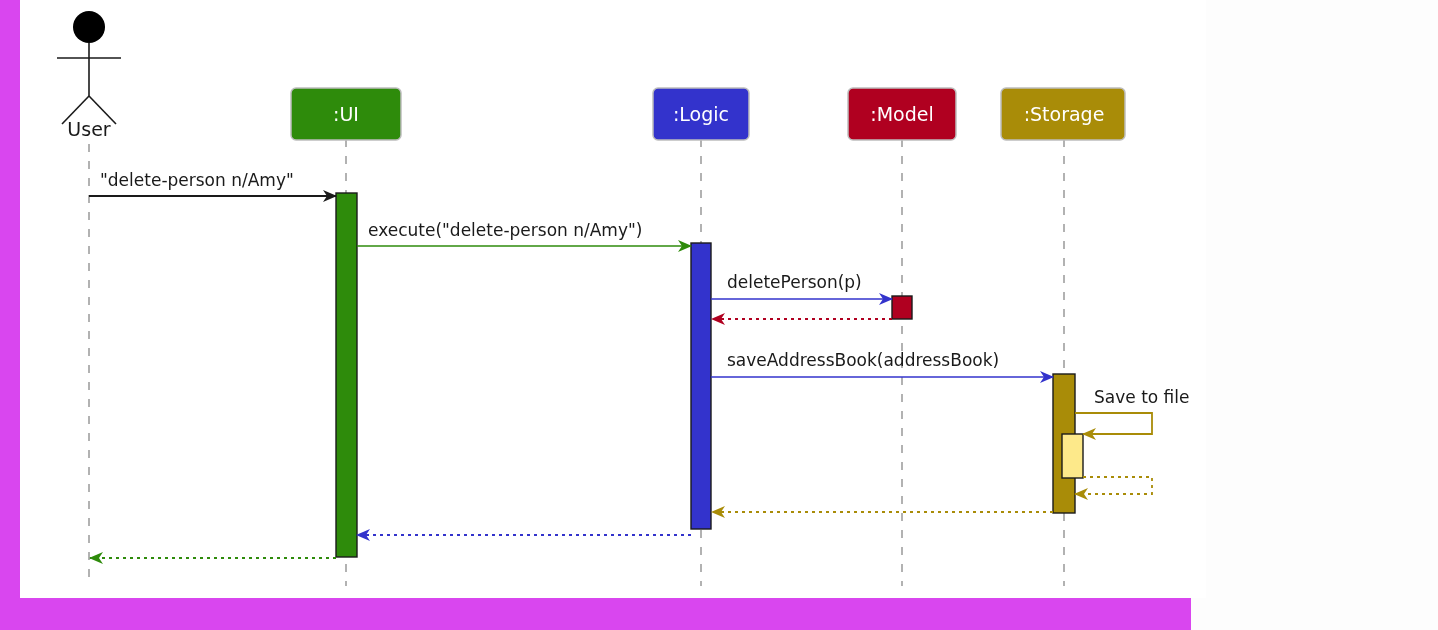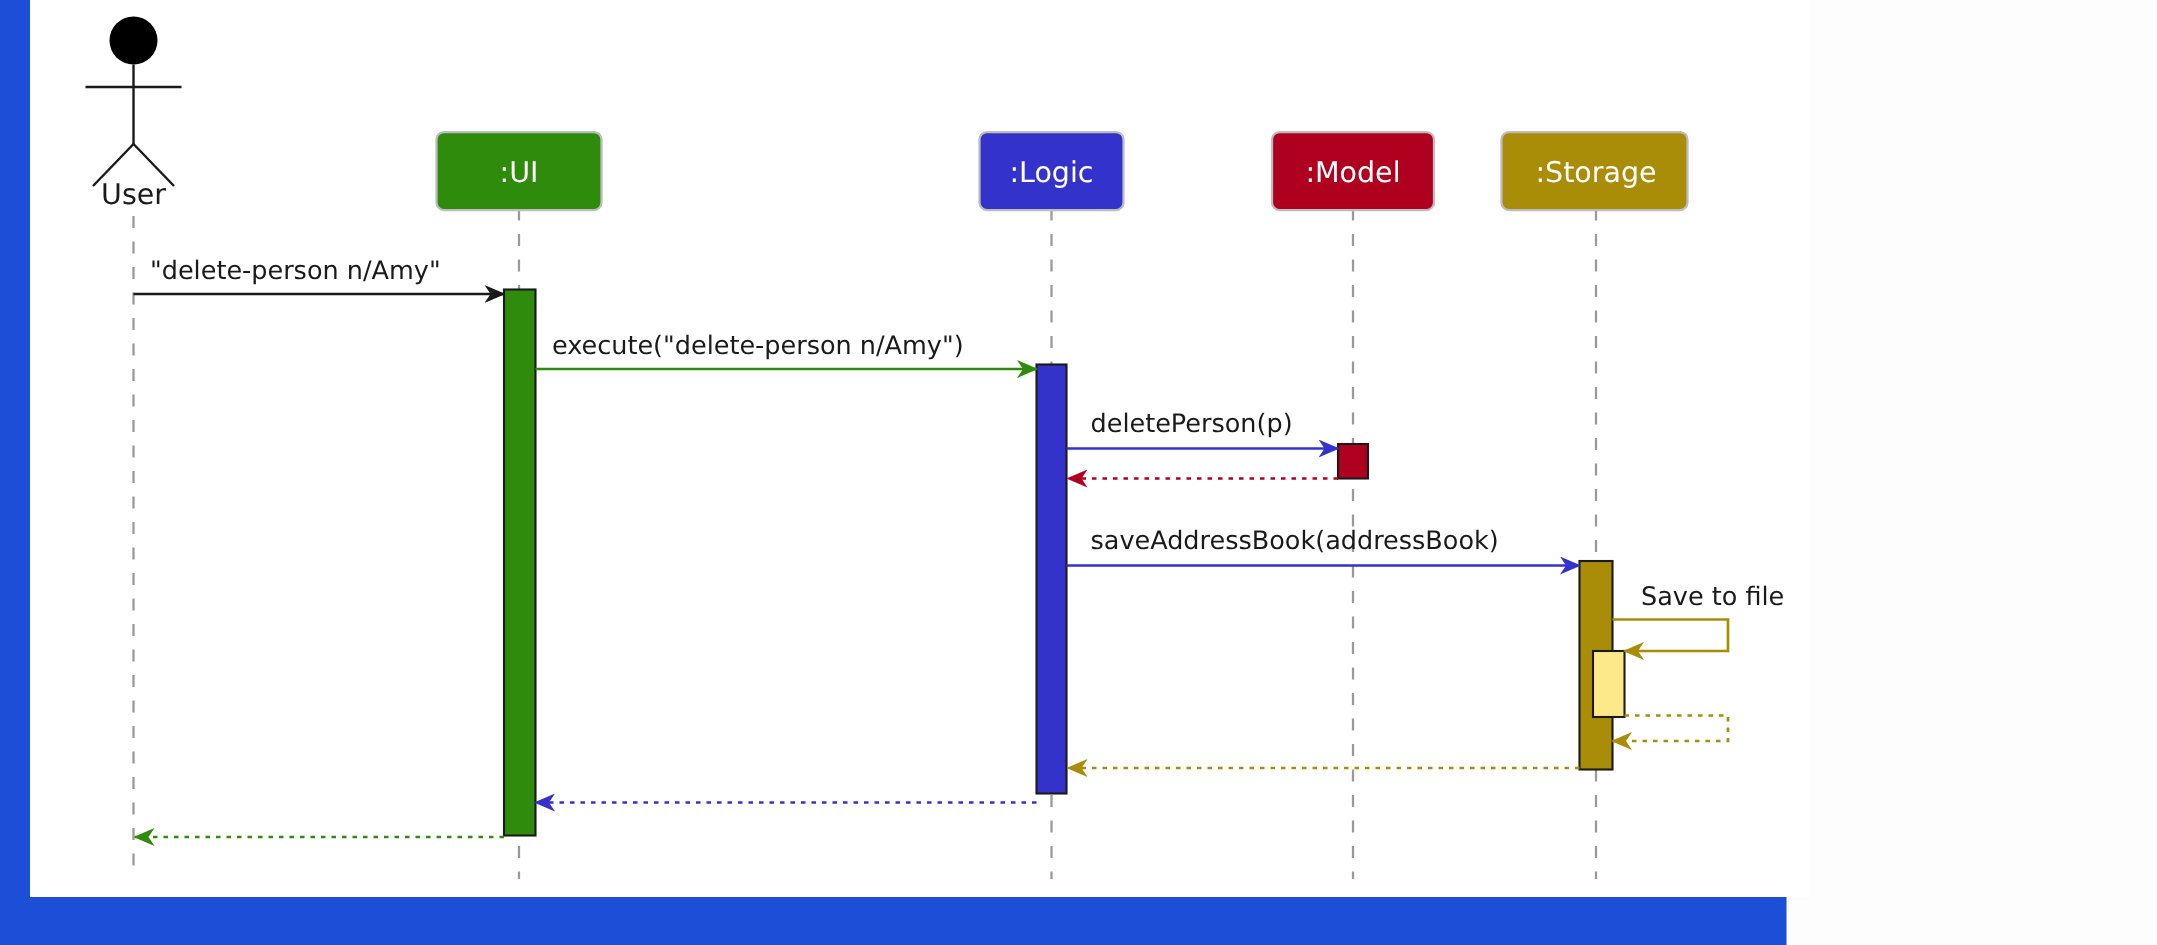--- a/index.html
+++ b/index.html
@@ -10,21 +10,21 @@
   body {
     width: 1438px;
     height: 630px;
     font-family: "DejaVu Sans", sans-serif;
     overflow: hidden;
   }
   #diagram-root {
     position: relative;
     width: 1191px;
     height: 630px;
-    background: #1d4ed8;
+    background: #d946ef;
   }
   #canvas-surface {
     position: absolute;
     left: 20px;
     top: 0px;
     width: 1186px;
     height: 598px;
     background: #ffffff;
   }
   svg.diagram {

